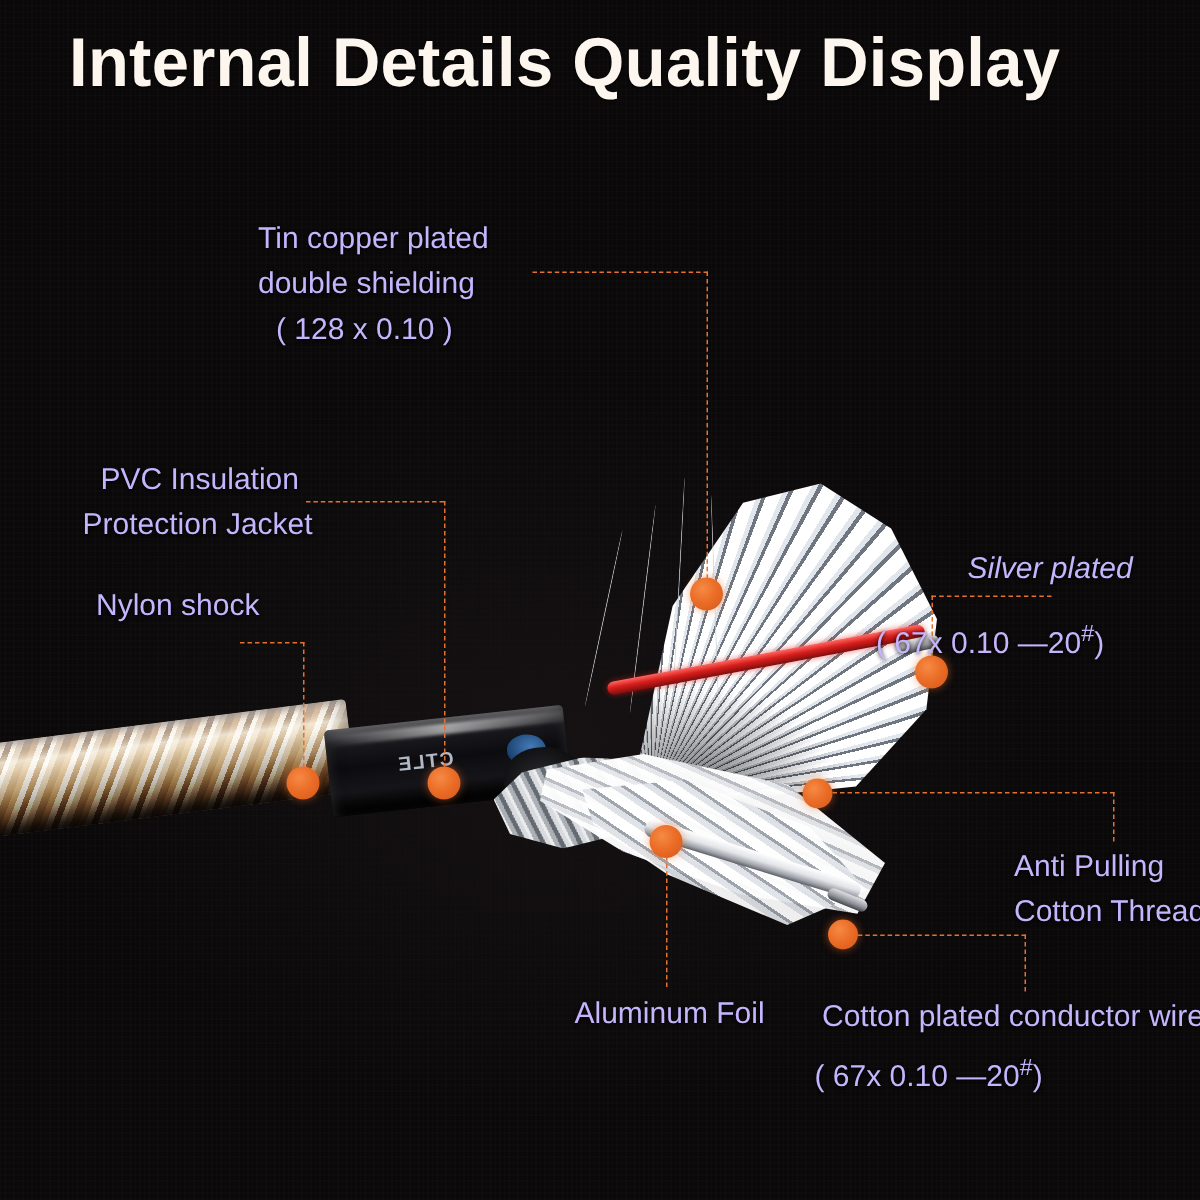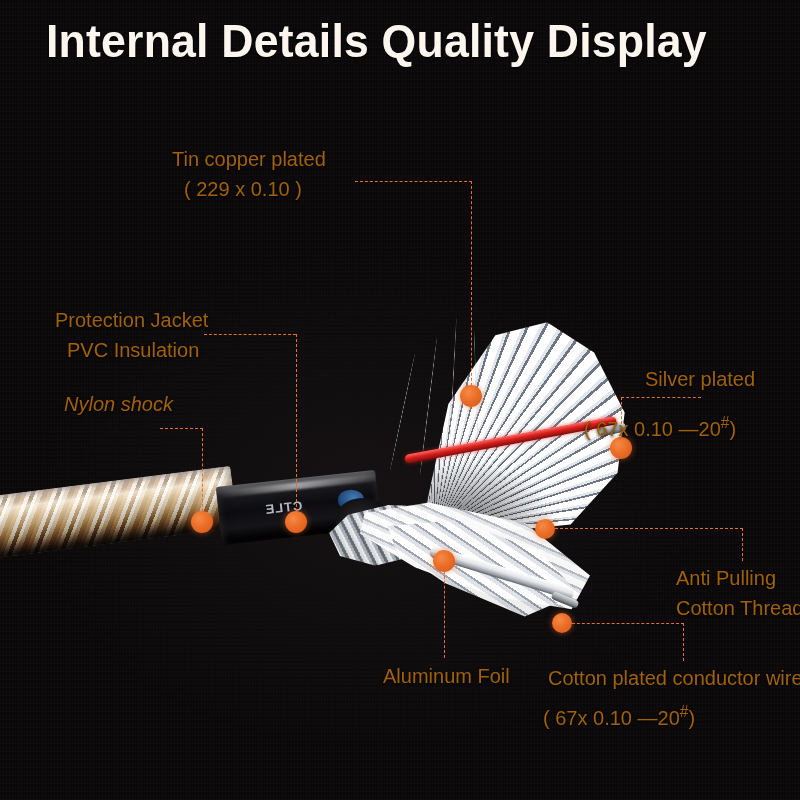--- a/index.html
+++ b/index.html
@@ -25,21 +25,21 @@
   #title{
     position:absolute;left:46px;top:14px;
     font-family:"Liberation Sans Narrow","Liberation Sans",sans-serif;
     font-weight:700;font-size:46px;letter-spacing:.2px;
     color:#fdf6ef;white-space:nowrap;
     text-shadow:0 1px 2px rgba(0,0,0,.9);
     transform:scaleX(.97);transform-origin:left center;
   }
 
   
-  .callout{position:absolute;color:#a16207;font-size:20px;line-height:1.52;
+  .callout{position:absolute;color:#c4b5fd;font-size:20px;line-height:1.52;
            white-space:nowrap;text-shadow:0 1px 3px rgba(0,0,0,.95);}
   .callout .ln{display:block;}
   .callout .ln.ind{padding-left:12px;}
   .sup{font-size:.78em;vertical-align:super;line-height:0;}
 
   
   .lead{position:absolute;}
   .lead.h{
     height:0;border-top:1.4px dashed #e4712f;
   }
@@ -244,33 +244,34 @@
   <div class="dot" style="left:471px;top:396px;"></div>
   <div class="dot" style="left:296px;top:522px;"></div>
   <div class="dot" style="left:202px;top:522px;"></div>
   <div class="dot" style="left:621px;top:448px;"></div>
   <div class="dot sm" style="left:545px;top:529px;"></div>
   <div class="dot" style="left:444px;top:561px;"></div>
   <div class="dot sm" style="left:562px;top:623px;"></div>
 
   <div class="callout" style="left:172px;top:144px;">
     <span class="ln">Tin copper plated</span>
-    <span class="ln ind">( 229 x 0.10 )</span>
+    <span class="ln">double shielding</span>
+    <span class="ln ind">( 128 x 0.10 )</span>
   </div>
 
   <div class="callout" style="left:55px;top:305px;">
+    <span class="ln ind">PVC Insulation</span>
     <span class="ln">Protection Jacket</span>
-    <span class="ln ind">PVC Insulation</span>
-  </div>
-
-  <div class="callout" style="left:52px;top:389px;font-style:italic;">
+  </div>
+
+  <div class="callout" style="left:52px;top:389px;">
     <span class="ln ind">Nylon shock</span>
   </div>
 
-  <div class="callout" style="left:645px;top:364px;">
+  <div class="callout" style="left:645px;top:364px;font-style:italic;">
     <span class="ln">Silver plated</span>
   </div>
   <div class="callout big" style="left:584px;top:414px;">
     <span>( 67x 0.10 —20</span><span class="sup">#</span><span>)</span>
   </div>
 
   <div class="callout" style="left:676px;top:563px;">
     <span class="ln">Anti Pulling</span>
     <span class="ln">Cotton Thread</span>
   </div>

